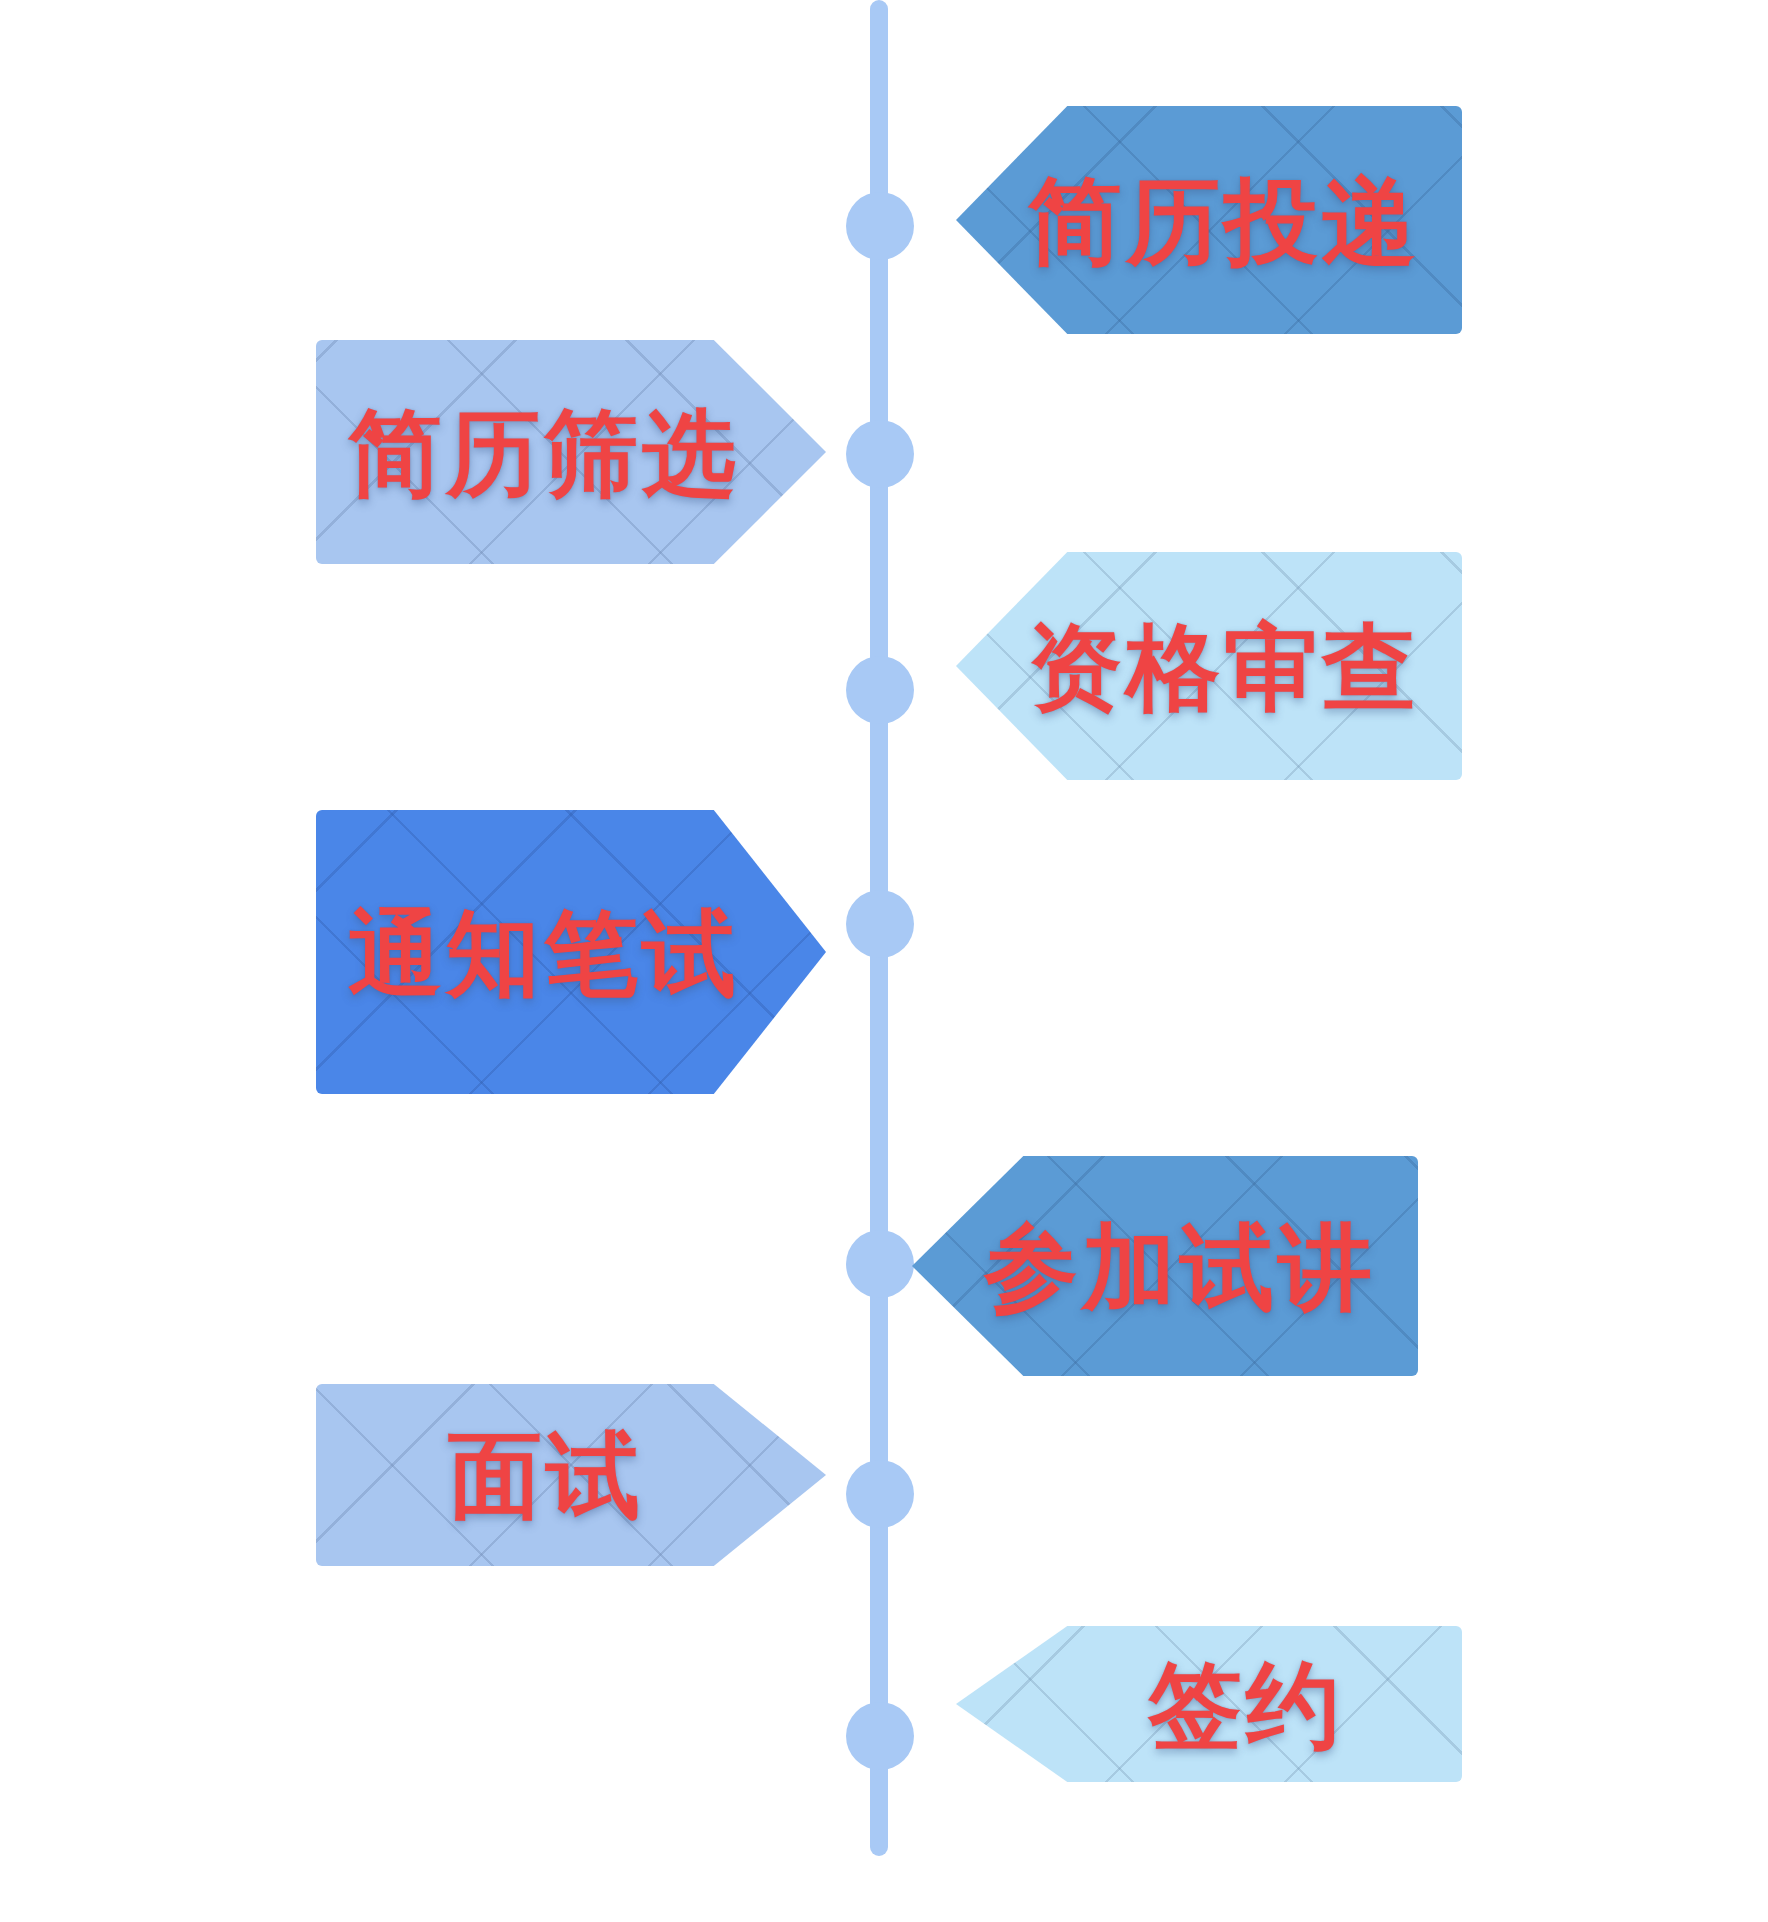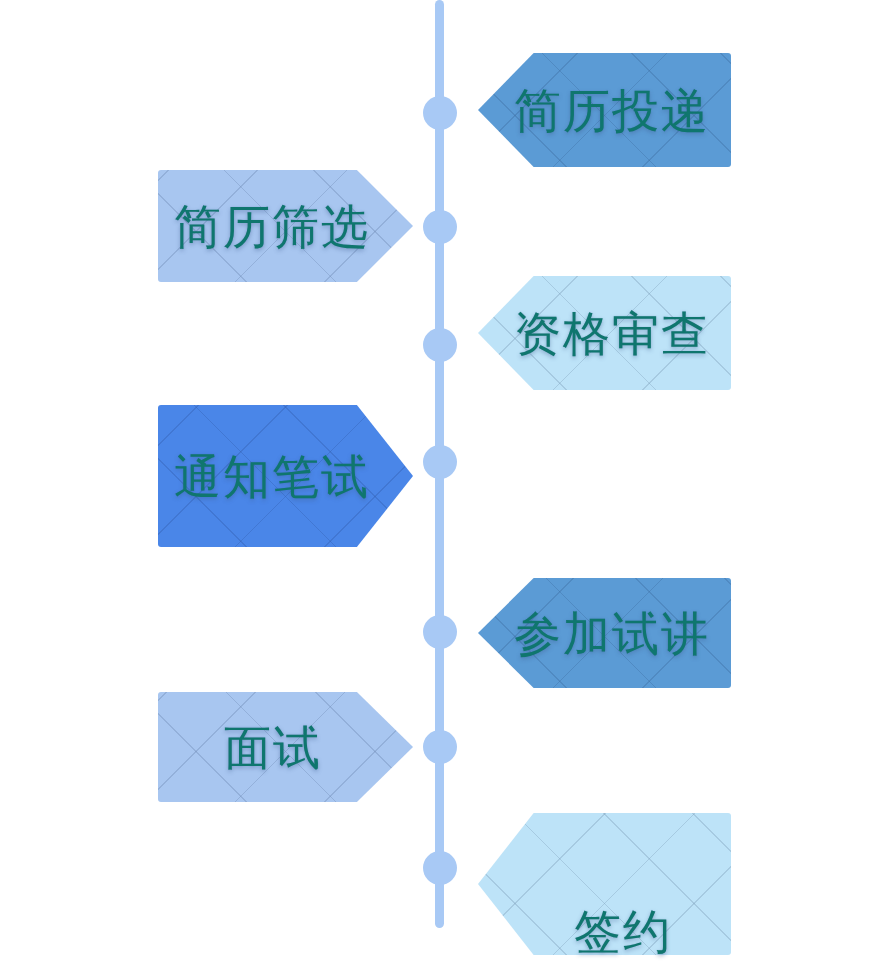--- a/index.html
+++ b/index.html
@@ -75,22 +75,22 @@
         rgba(70,90,120,0.30) 62px,
         rgba(70,90,120,0.30) 63.2px);
     mix-blend-mode: multiply;
     opacity: 0.55;
     pointer-events: none;
   }
 
   .step-label {
     position: relative;
     z-index: 3;
-    color: #0f766e;
-    font-weight: normal;
+    color: #ef4444;
+    font-weight: bold;
     font-size: 47px;
     line-height: 1;
     letter-spacing: 2px;
     white-space: nowrap;
     text-shadow:
       0 2px 4px rgba(60,90,140,0.42),
       0 0 1px rgba(60,90,140,0.30);
   }
 
   
@@ -133,34 +133,34 @@
     <span class="step-label" style="margin-left:36px;">资格审查</span>
   </div>
 
   <div class="step point-right" style="top:405px; left:158px; width:255px; height:142px;">
     <div class="step-shape" style="background:#4A86E8;">
       <div class="lattice"></div>
     </div>
     <span class="step-label" style="margin-left:16px;">通知笔试</span>
   </div>
 
-  <div class="step point-left" style="top:578px; left:478px; width:253px; height:110px;">
+  <div class="step point-left" style="top:578px; left:456px; width:253px; height:110px;">
     <div class="step-shape" style="background:#5B9BD5;">
       <div class="lattice"></div>
     </div>
     <span class="step-label" style="margin-left:36px;">参加试讲</span>
   </div>
 
-  <div class="step point-right" style="top:692px; left:158px; width:255px; height:110px;">
+  <div class="step point-right" style="top:692px; left:158px; width:255px; height:91px;">
     <div class="step-shape" style="background:#A8C6F0;">
       <div class="lattice"></div>
     </div>
     <span class="step-label" style="margin-left:66px;">面试</span>
   </div>
 
-  <div class="step point-left" style="top:813px; left:478px; width:253px; height:142px;align-items:flex-end;">
+  <div class="step point-left" style="top:813px; left:478px; width:253px; height:78px;">
     <div class="step-shape" style="background:#BDE3F8;">
       <div class="lattice"></div>
     </div>
     <span class="step-label" style="margin-left:96px;">签约</span>
   </div>
 
 </div>
 
 </body></html>

